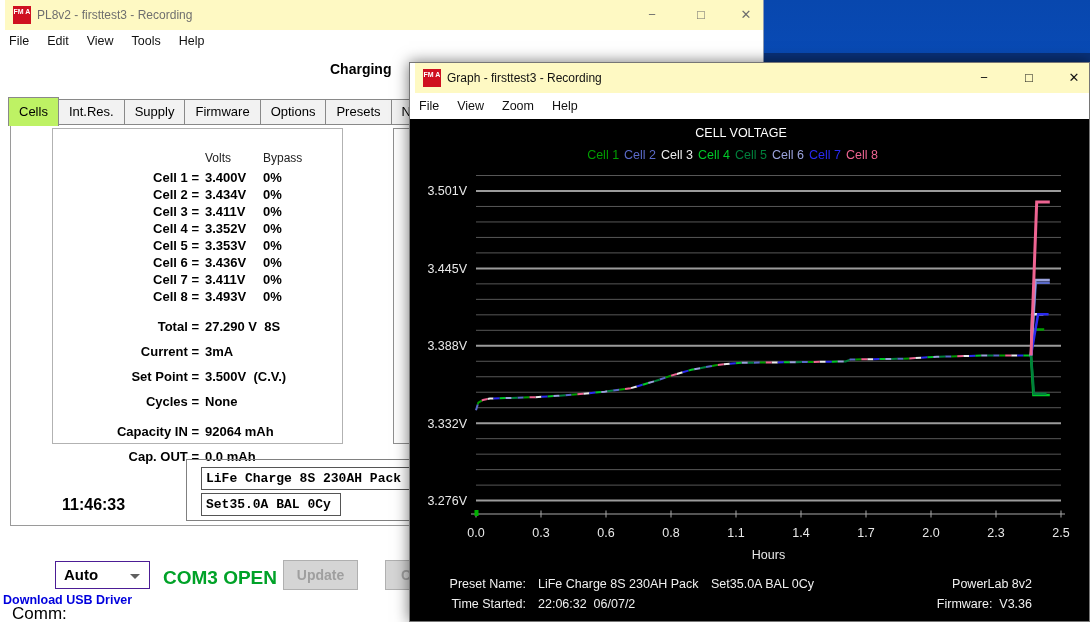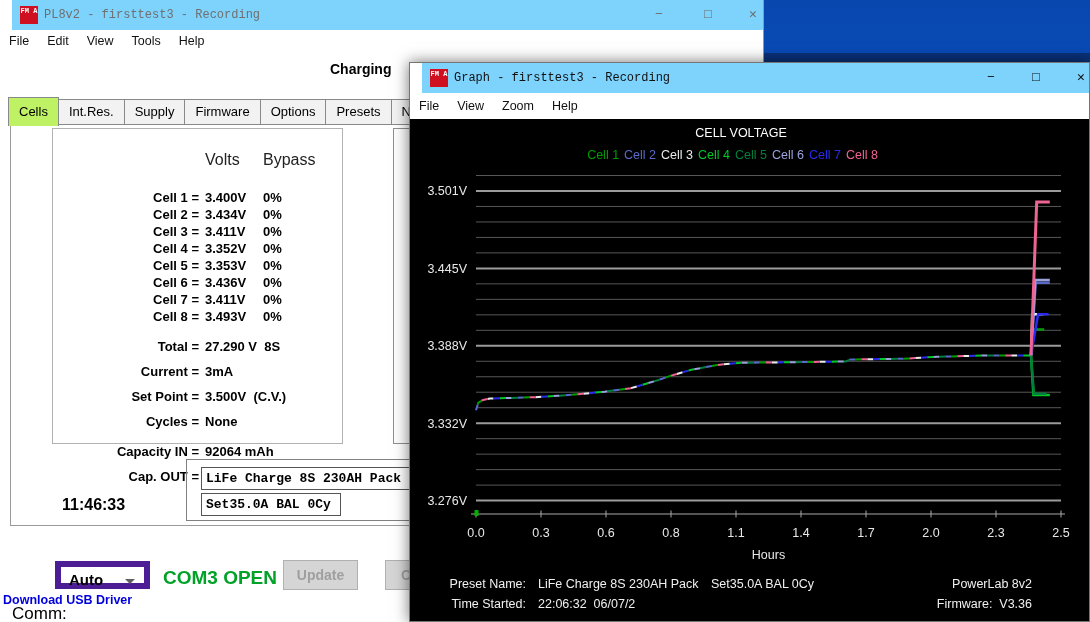--- a/index.html
+++ b/index.html
@@ -3,21 +3,21 @@
 <meta charset="utf-8">
 <style>
   * { margin:0; padding:0; box-sizing:border-box; }
   html,body { width:1090px; height:622px; overflow:hidden; }
   body {
     font-family:"Liberation Sans", sans-serif;
     background:linear-gradient(180deg,#0847ae 0%,#0b55cc 40%,#0b55cc 100%);
     position:relative;
   }
   .win { position:absolute; background:#fff; }
-  .titlebar { position:absolute; top:0; left:12px; right:0; height:30px; background:#7dd3fc;font-family:Liberation Mono, monospace; }
+  .titlebar { position:absolute; top:0; left:5px; right:0; height:30px; background:#fef9c3; }
   .app-icon { position:absolute; left:8px; top:6px; width:18px; height:18px; background:#cf1020;
     color:#fff; font-weight:bold; font-size:7px; line-height:7px; text-align:center; padding-top:2px; }
   .title-text { position:absolute; left:32px; top:8px; font-size:12px; }
   .cap-btn { position:absolute; top:4px; width:22px; height:22px; text-align:center; line-height:22px; font-size:13px; }
   .menubar { position:absolute; left:0; right:0; height:22px; display:flex; align-items:center; }
   .menu-item { font-size:12.5px; color:#111; padding:0 9px; }
 
   
   #main-window { left:0; top:0; width:764px; height:622px; border-right:1px solid #8a9ab5; z-index:1; }
   #main-window .title-text { color:#6f6f6f; }
@@ -28,40 +28,40 @@
   .tab { font-size:13px; color:#000; background:#f2f2f2; border:1px solid #898989;
     padding:4px 10px 5px; margin-right:-1px; position:relative; }
   .tab.active { background:#bef264; border-bottom:none; padding-top:6px; padding-bottom:7px; top:1px; z-index:4; }
 
   #main-groupbox { position:absolute; left:10px; top:120px; width:752px; height:406px; border:1px solid #9a9a9a; }
   #cells-panel { position:absolute; left:52px; top:128px; width:291px; height:316px;
     border:1px solid #b2b2b2; background:#fff; padding-top:22px; }
   .cgrid { display:grid; grid-template-columns:146px 58px auto; }
   .cgrid .lbl { text-align:right; }
   .cgrid .val, .cgrid .byp { padding-left:6px; white-space:pre; }
-  #cell-header { font-size:16px; color:#222; margin-bottom:20px; }
+  #cell-header { font-size:12px; color:#222; margin-bottom:4px; }
   #cell-header span { padding-left:6px; }
   .cell-row, .info-row { font-size:13px; font-weight:bold; color:#000; line-height:17px; }
   .info-row .val { grid-column:2 / 4; }
   .gap-lg { margin-top:13px; } .gap-md { margin-top:8px; } .gap-sm { margin-top:8px; }
 
   #right-panel-fragment { position:absolute; left:393px; top:128px; width:30px; height:316px;
     border:1px solid #8f8f8f; background:#fdfdfd; }
 
   #clock { position:absolute; left:62px; top:496px; font-size:16px; font-weight:bold; color:#000; }
 
   #preset-box { position:absolute; left:186px; top:459px; width:240px; height:62px; border:1px solid #808080; }
   .preset-field { position:absolute; left:14px; height:23px; border:1px solid #555; background:#fff;
     font-family:"Liberation Mono","DejaVu Sans Mono",monospace; font-size:13px; font-weight:bold;
     line-height:21px; padding-left:4px; white-space:pre; overflow:hidden; }
   #preset-name-field { top:7px; width:218px; }
   #preset-settings-field { top:33px; width:140px; }
 
   #comm-label { position:absolute; left:12px; top:568px; font-size:17px; color:#000;margin-top:36px; }
-  #comm-select { position:absolute; left:55px; top:561px; width:95px; height:28px; border:6px solid #4c1d95;
+  #comm-select { position:absolute; left:55px; top:561px; width:95px; height:28px; border:1px solid #4c1d95;
     background:#fff; font-size:15px; font-weight:bold; line-height:26px; padding-left:8px; }
   #comm-select .arrow { position:absolute; right:9px; top:12px; width:0; height:0;
     border-left:5px solid transparent; border-right:5px solid transparent; border-top:5px solid #606060; }
   #comm-status { position:absolute; left:163px; top:567px; font-size:19px; font-weight:bold; color:#00a228; }
   .gray-btn { position:absolute; top:560px; height:30px; background:#d5d5d5; border:1px solid #b0b0b0;
     color:#9f9f9f; font-size:14px; font-weight:bold; text-align:center; line-height:28px; }
   #update-button { left:283px; width:75px; }
   #cancel-button { left:385px; width:78px; }
   #usb-link { position:absolute; left:3px; top:593px; font-size:12.5px; font-weight:bold;
     color:#0000dd; }

